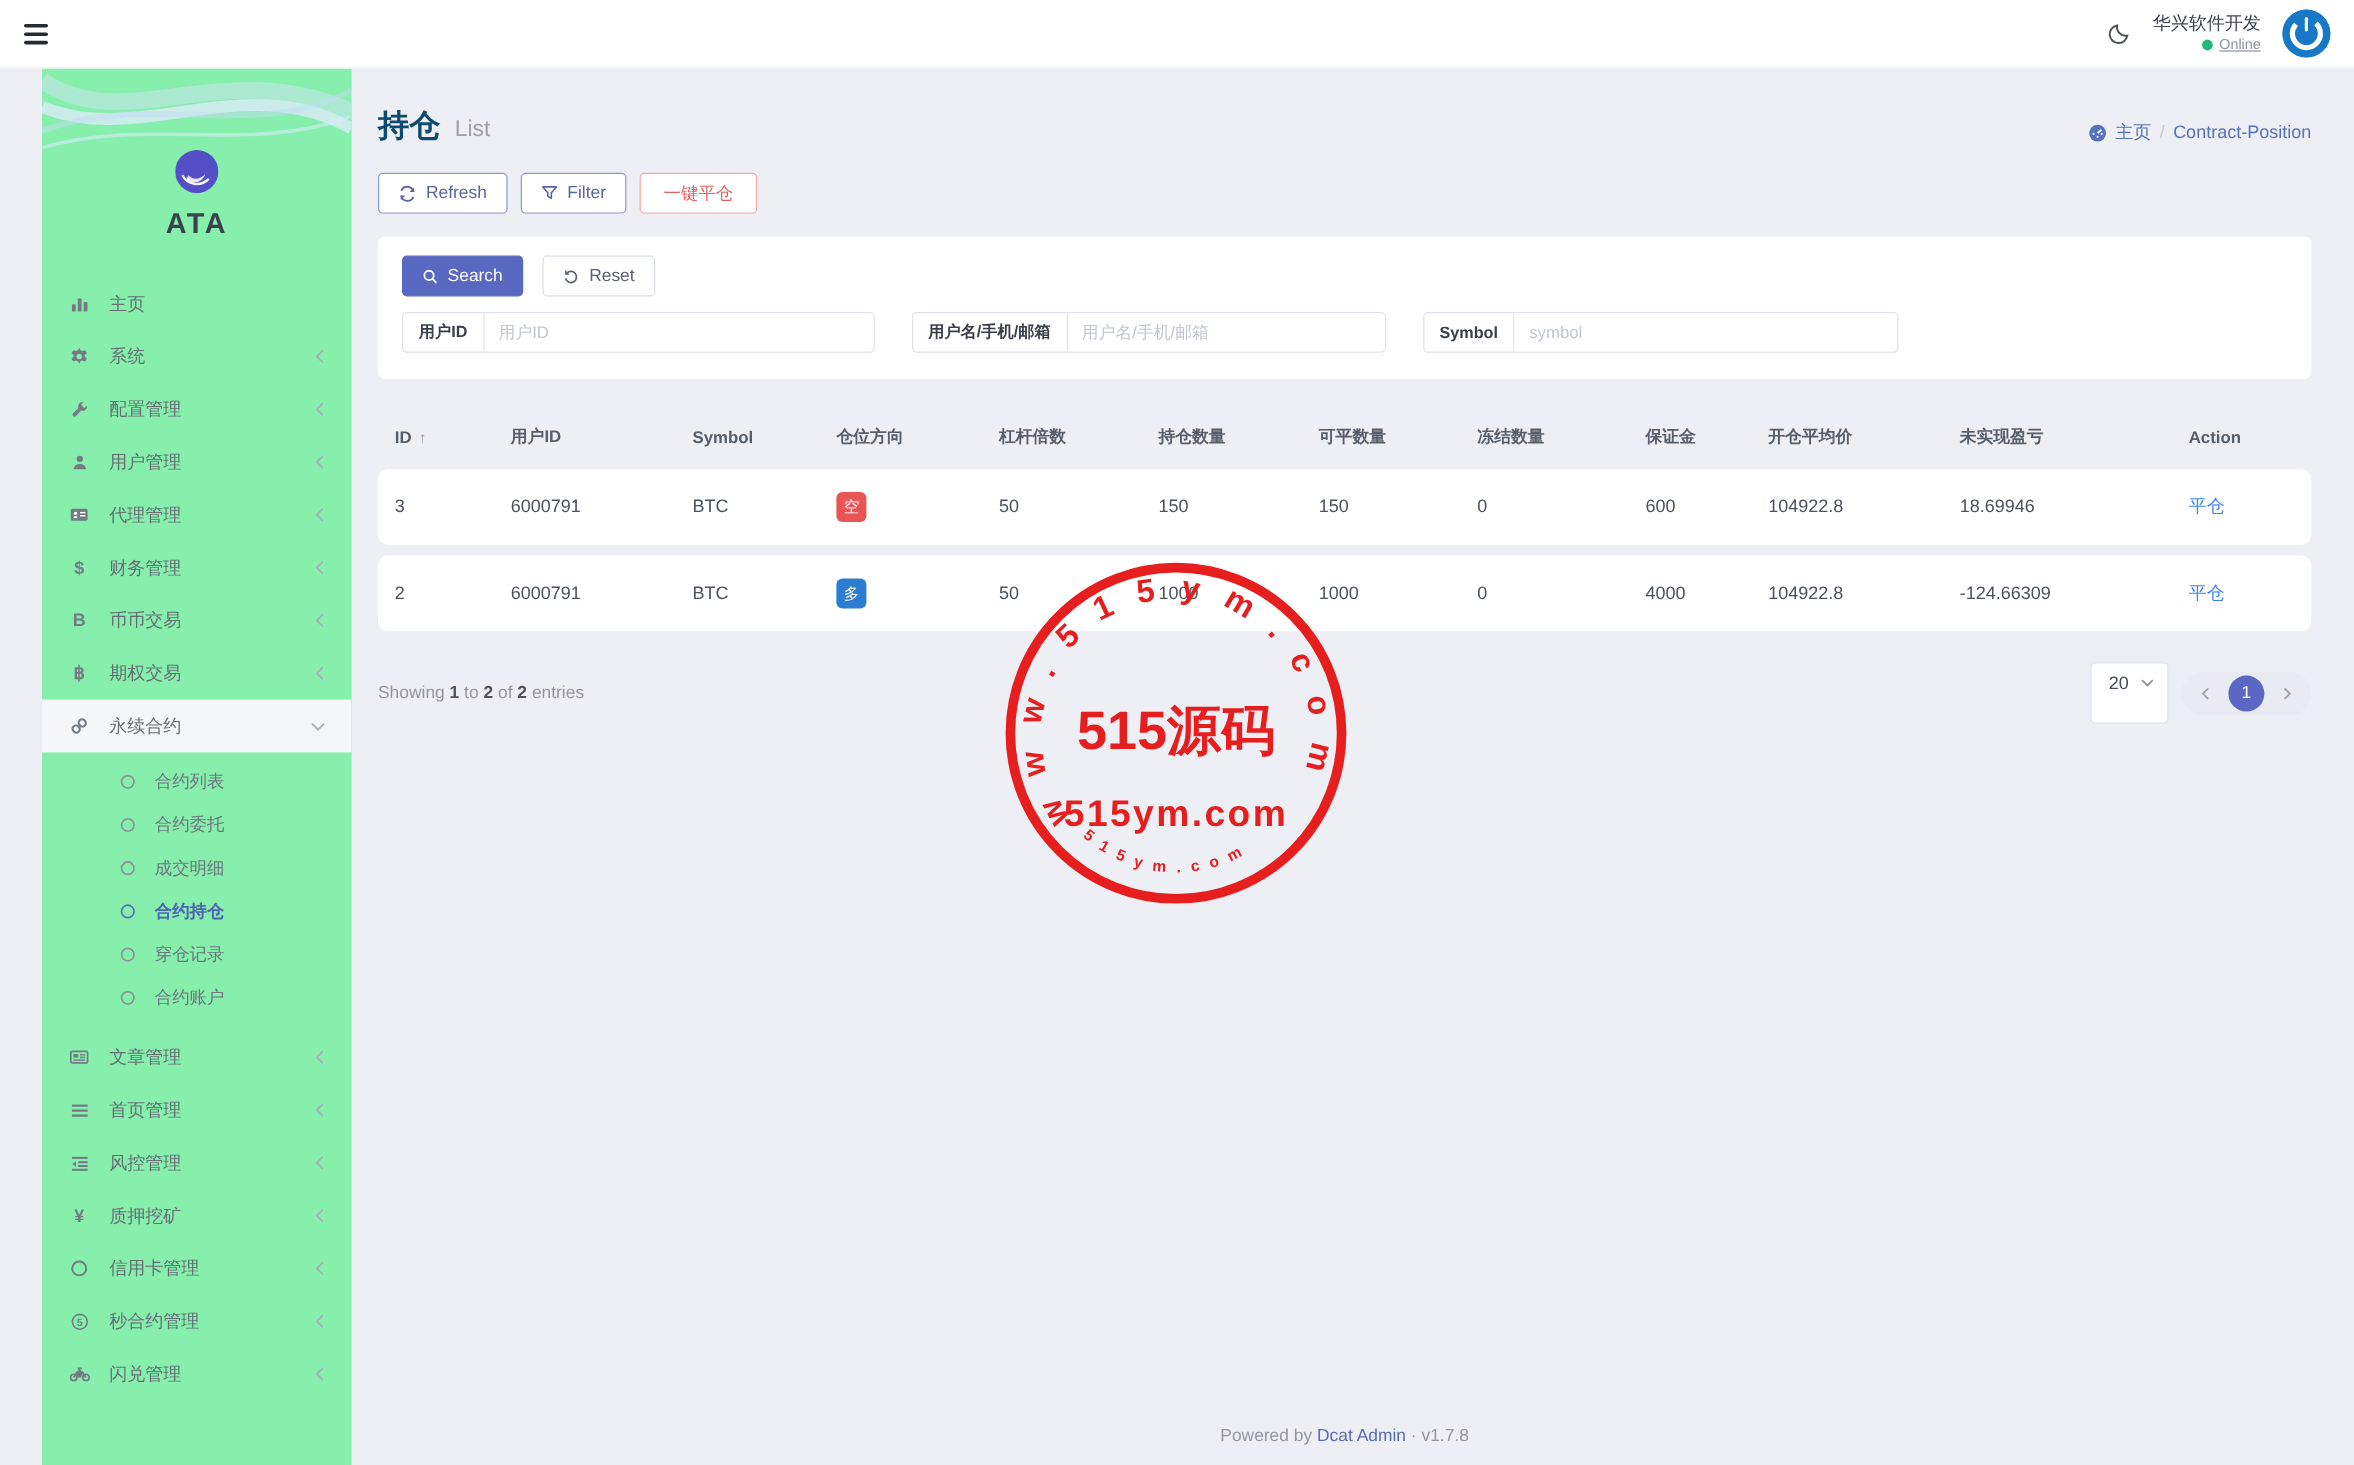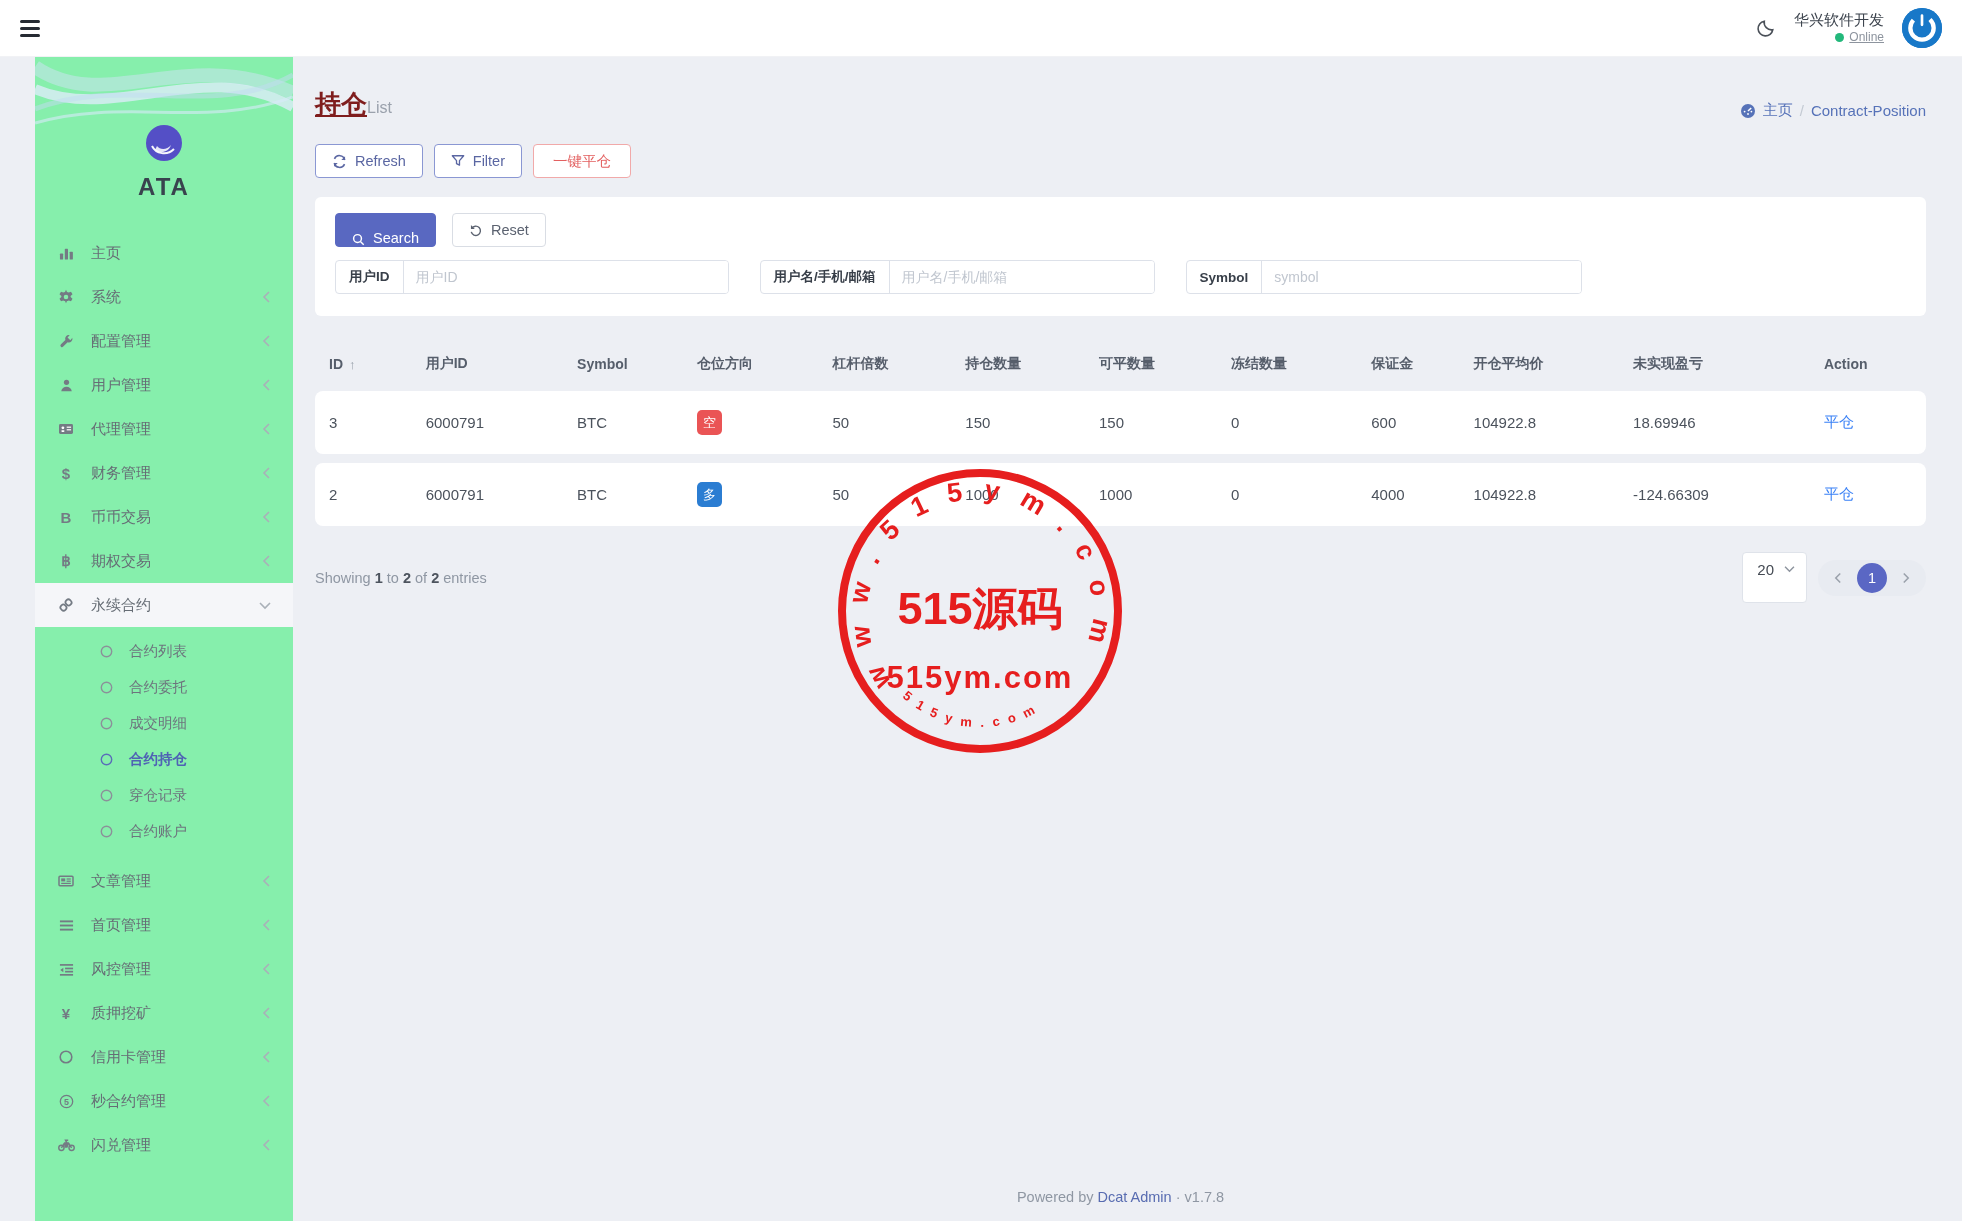--- a/index.html
+++ b/index.html
@@ -32,31 +32,31 @@
   .mi.active-parent{background:#f5f6f9;}
   .submenu{padding:6px 0 10px;}
   .sub{height:36px;display:flex;align-items:center;padding-left:65px;cursor:pointer;}
   .sub .lbl{margin-left:16px;font-size:14.5px;color:#6d747d;}
   .sub.active .lbl{color:#4f63b4;font-weight:bold;text-align:center;}
   .tic{font-size:16px;font-weight:bold;color:#6e757e;}
 
   
   .content{position:absolute;top:57px;left:315px;width:1611px;bottom:0;display:flex;flex-direction:column;z-index:3;}
   .page-head{margin-top:30px;display:flex;justify-content:space-between;align-items:flex-end;}
-  .ptitle{font-size:26px;font-weight:600;color:#7f1d1d;text-decoration:underline;}
-  .psub{font-size:16px;color:#9aa1ac;}
+  .ptitle{font-size:26px;font-weight:600;color:#0c4a6e;}
+  .psub{font-size:19px;color:#9aa1ac;margin-left:12px;}
   .breadcrumb{display:flex;align-items:center;gap:7px;font-size:15px;color:#5672b8;padding-bottom:2px;}
   .bc-sep{color:#c3c9d2;}
   .bc-link{cursor:pointer;}
 
   .toolbar{margin-top:22px;display:flex;gap:11px;}
   .btn{display:inline-flex;align-items:center;gap:8px;height:34px;padding:0 16px;border-radius:4px;font-size:14.5px;background:#fff;cursor:pointer;box-sizing:border-box;}
   .btn-outline-primary{border:1px solid #8a97d3;color:#5a66a2;}
   .btn-outline-danger{border:1px solid #f1a9a9;color:#e36060;padding:0 19px;}
-  .btn-primary{background:#5968c1;border:1px solid #5968c1;color:#fff;align-items:flex-end;}
+  .btn-primary{background:#5968c1;border:1px solid #5968c1;color:#fff;}
   .btn-plain{border:1px solid #d9dde4;color:#5b6270;}
 
   .search-card{margin-top:19px;background:#fff;border-radius:6px;padding:16px 20px 22px;box-sizing:border-box;}
   .search-actions{display:flex;gap:16px;}
   .search-fields{margin-top:13px;display:flex;gap:31px;}
   .igroup{display:flex;align-items:stretch;border:1px solid #dde1e9;border-radius:4px;height:32px;overflow:hidden;background:#fff;}
   .ilabel{display:flex;align-items:center;padding:0 13px;font-size:13.5px;font-weight:bold;color:#383f49;border-right:1px solid #dde1e9;white-space:nowrap;}
   .igroup input{border:0;outline:none;padding:0 12px;font-size:14px;color:#444;font-family:"Liberation Sans",sans-serif;}
   .igroup input::placeholder{color:#c0c6cf;}
   .w1 input{width:300px;} .w2 input{width:240px;} .w3 input{width:295px;}

